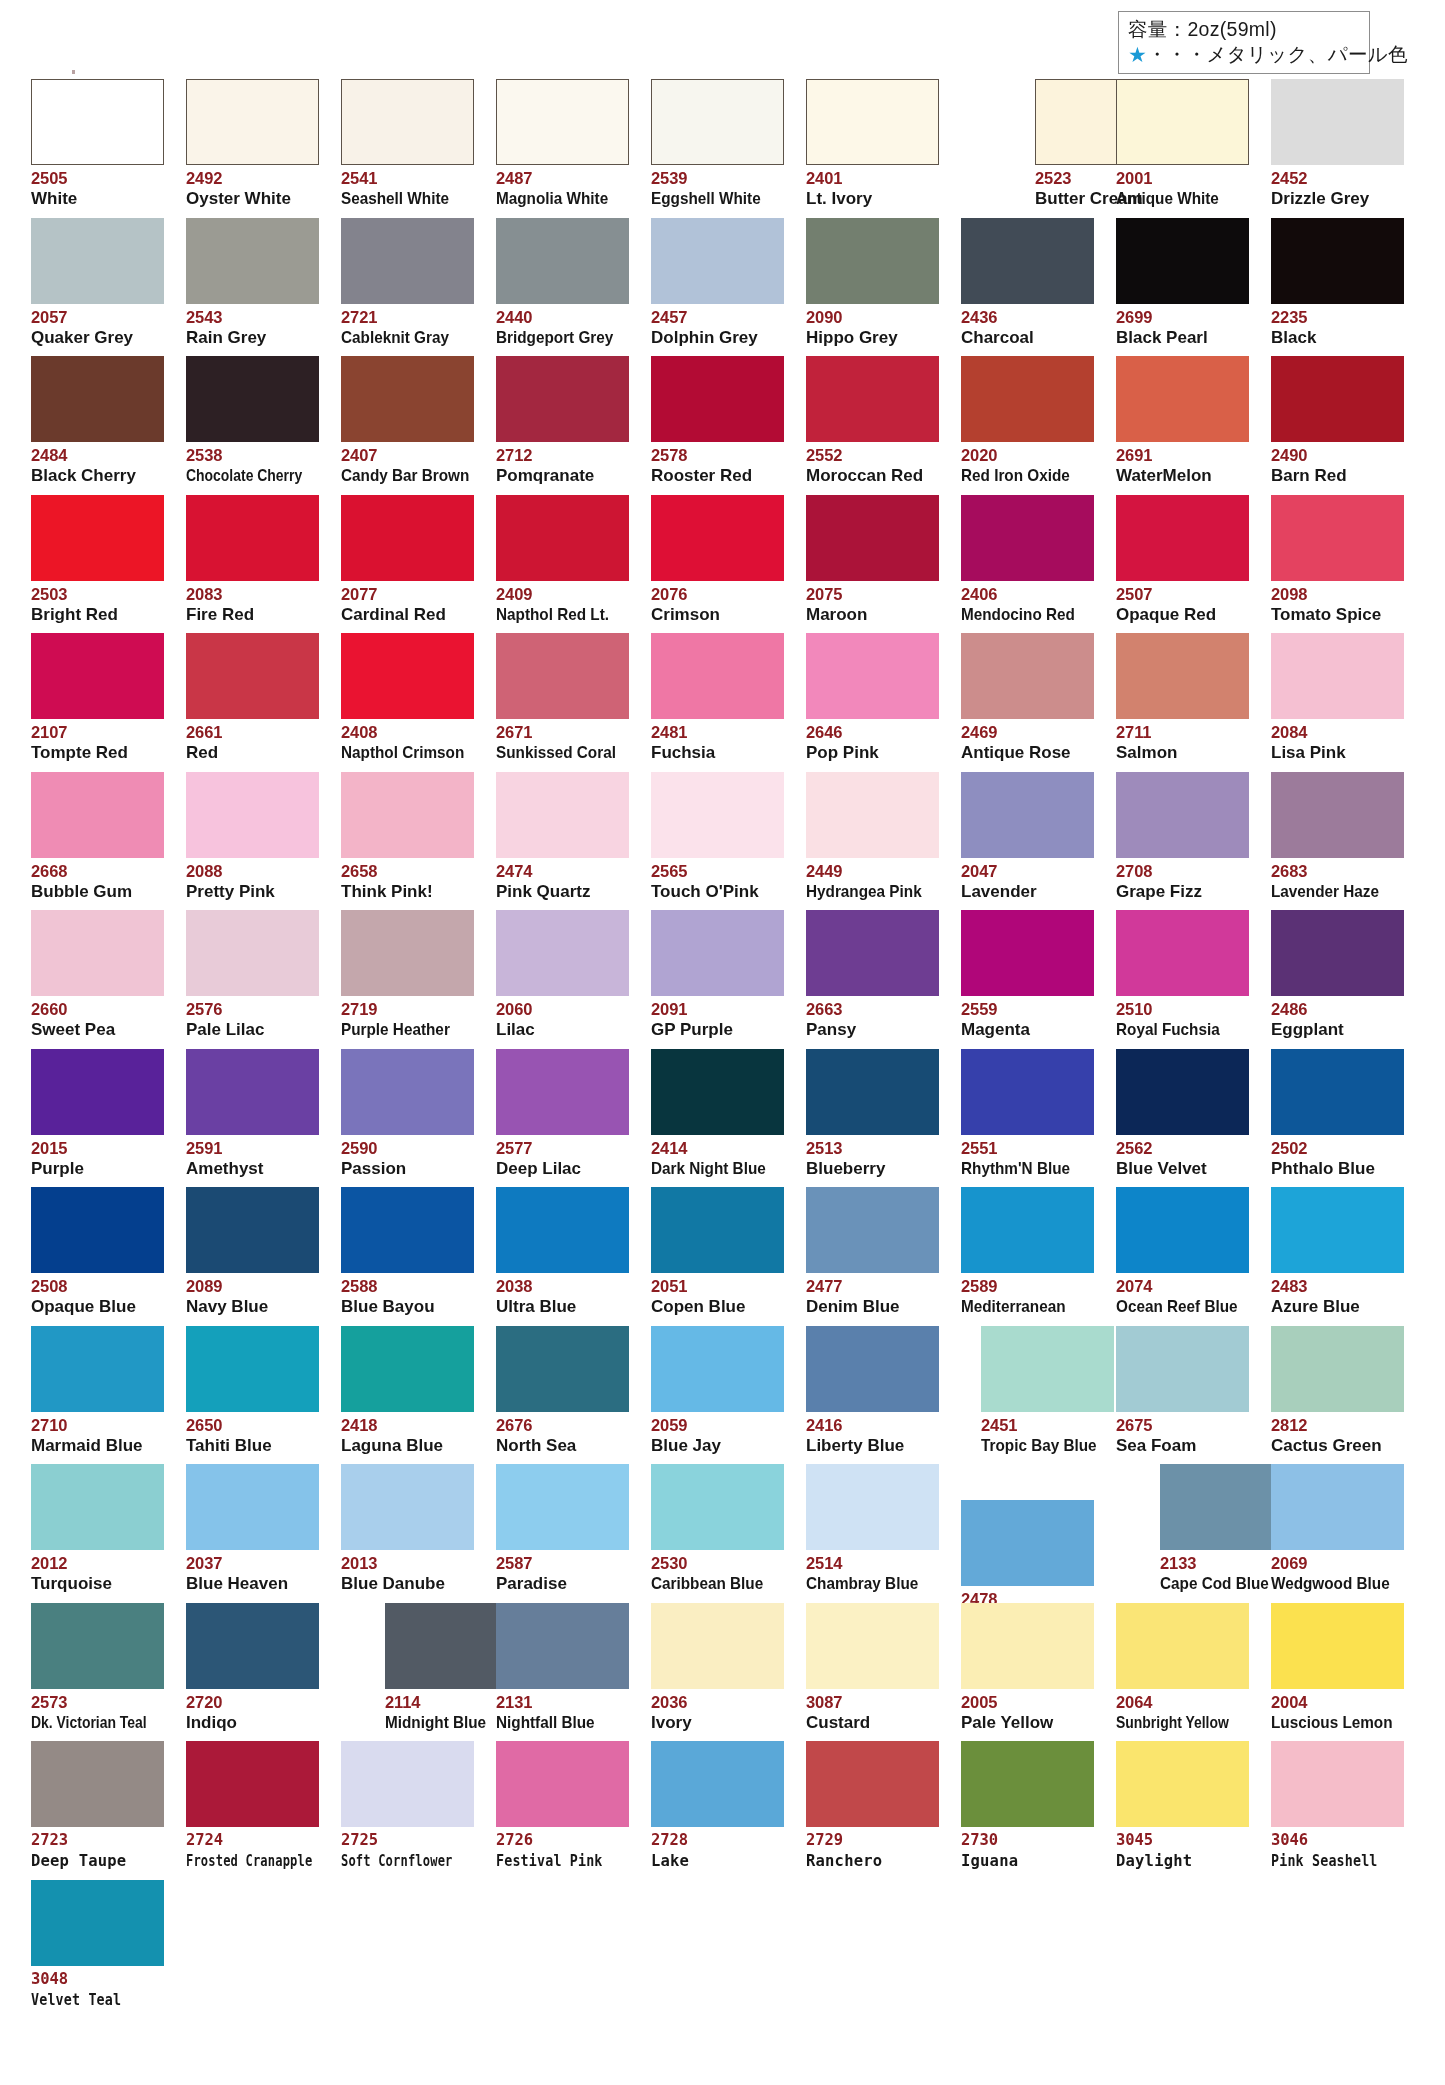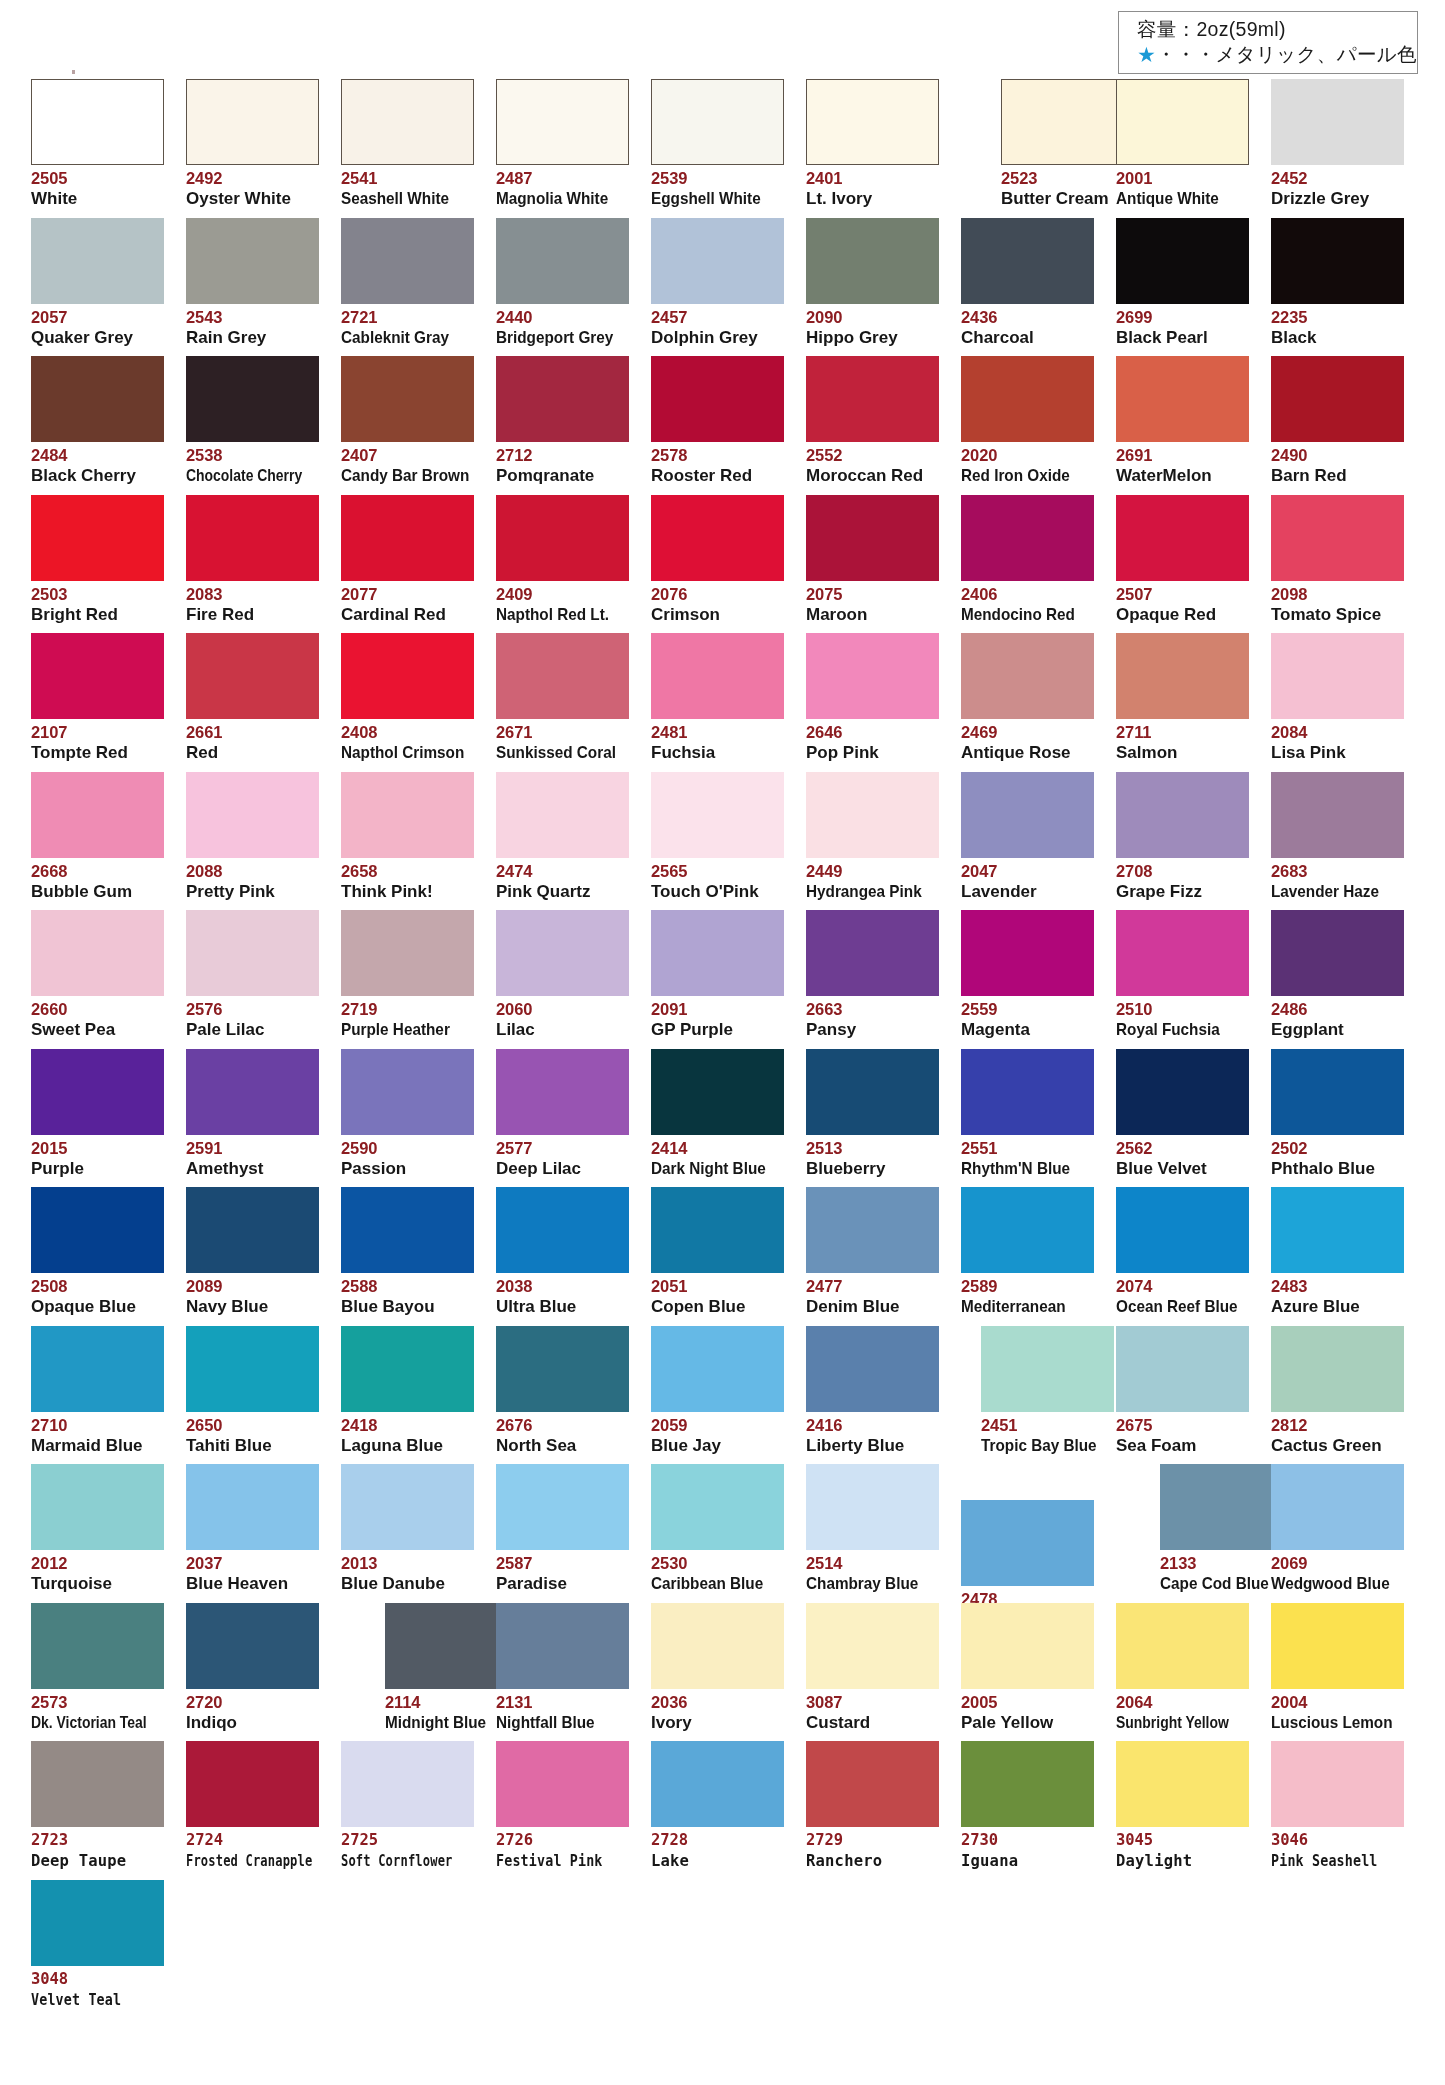--- a/index.html
+++ b/index.html
@@ -13,24 +13,24 @@
     position: relative;
     font-family: "Liberation Sans", sans-serif;
     overflow: hidden;
   }
 
   
   #legend-box {
     position: absolute;
     top: 11px;
     left: 1118px;
-    width: 300px;
+    width: 252px;
     box-sizing: border-box;
     border: 1px solid #8d8d8d;
-    padding: 5px 9px 6px 18px;
+    padding: 5px 9px 6px 9px;
     background: #ffffff;
   }
   .legend-line {
     font-size: 19.5px;
     line-height: 25px;
     color: #1a1a1a;
     white-space: nowrap;
     letter-spacing: 0.3px;
   }
   .legend-star {
@@ -142,21 +142,21 @@
       <div class="cell" style="left: 620px;">
         <div class="chip bordered" title="Eggshell White" style="background: rgb(247, 246, 239);"></div>
         <div class="code">2539</div>
         <div class="cname sq">Eggshell White</div>
       </div>
       <div class="cell" style="left: 775px;">
         <div class="chip bordered" title="Lt. Ivory" style="background: rgb(253, 248, 232);"></div>
         <div class="code">2401</div>
         <div class="cname">Lt. Ivory</div>
       </div>
-      <div class="cell" style="left: 930px; padding-left: 40px;">
+      <div class="cell" style="left: 964px; padding-left: 40px;">
         <div class="chip bordered" title="Butter Cream" style="background: rgb(252, 243, 220);"></div>
         <div class="code">2523</div>
         <div class="cname">Butter Cream</div>
       </div>
       <div class="cell" style="left: 1085px;">
         <div class="chip bordered" title="Antique White" style="background: rgb(252, 246, 216);"></div>
         <div class="code">2001</div>
         <div class="cname sq">Antique White</div>
       </div>
       <div class="cell" style="left: 1240px;">

